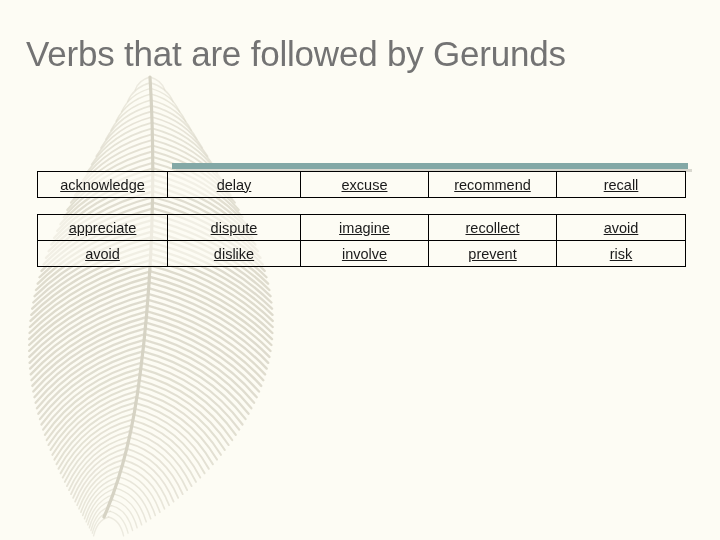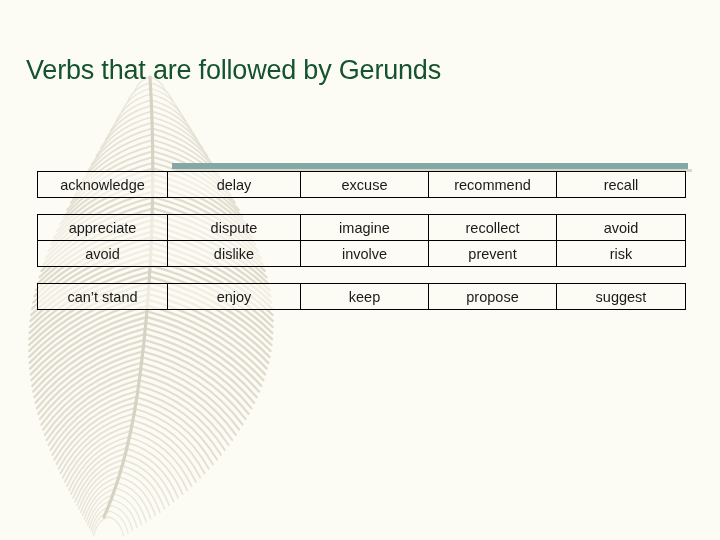--- a/index.html
+++ b/index.html
@@ -26,26 +26,25 @@
     z-index: 0;
   }
 
   
   #slide-title {
     position: absolute;
     left: 26px;
     top: 33px;
     width: 668px;
     z-index: 3;
-    font-size: 27px;
+    font-size: 35px;
     line-height: 42px;
-    color: #14532d;
+    color: #737373;
     letter-spacing: -0.2px;
     white-space: nowrap;
-    margin-top: 16px;
   }
 
   
   #accent-bar {
     position: absolute;
     left: 172px;
     top: 163px;
     width: 516px;
     height: 6px;
     background: #83a8a6;
@@ -82,20 +81,21 @@
     border: 1.6px solid #000000;
     text-align: center;
     vertical-align: middle;
     font-size: 14.5px;
     color: #1a1a1a;
     height: 25px;
     padding: 0 3px;
     background: rgba(253, 252, 244, 0.60);
     white-space: nowrap;
     overflow: hidden;
+    text-decoration: underline;
   }
   
   col.c0 { width: 130px; }
   col.c1 { width: 133px; }
   col.c2 { width: 128px; }
   col.c3 { width: 128px; }
   col.c4 { width: 129px; }
 </style>
 </head>
 <body>
@@ -316,22 +316,15 @@
     </table>
     <table class="verb-group">
       <colgroup>
         <col class="c0">
         <col class="c1">
         <col class="c2">
         <col class="c3">
         <col class="c4">
       </colgroup>
       <tbody>
-        <tr>
-          <td>can’t stand</td>
-          <td>enjoy</td>
-          <td>keep</td>
-          <td>propose</td>
-          <td>suggest</td>
-        </tr>
       </tbody>
     </table>
   </div>
 
 </body></html>

